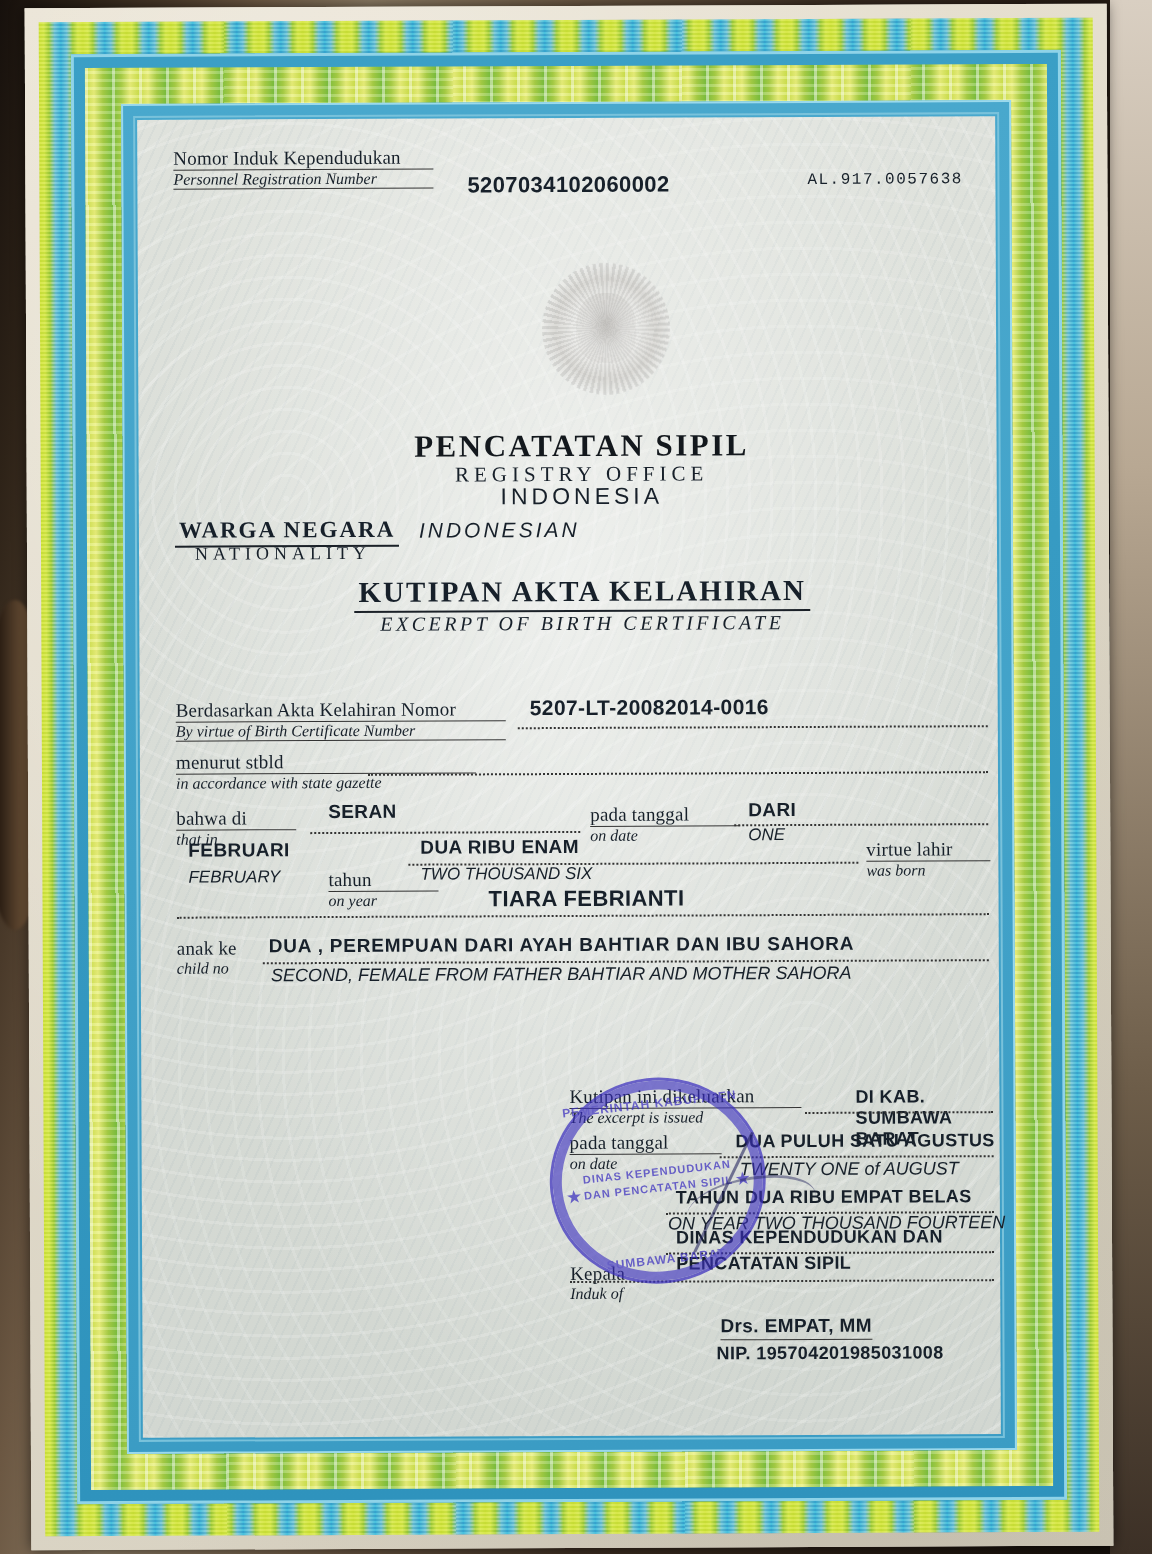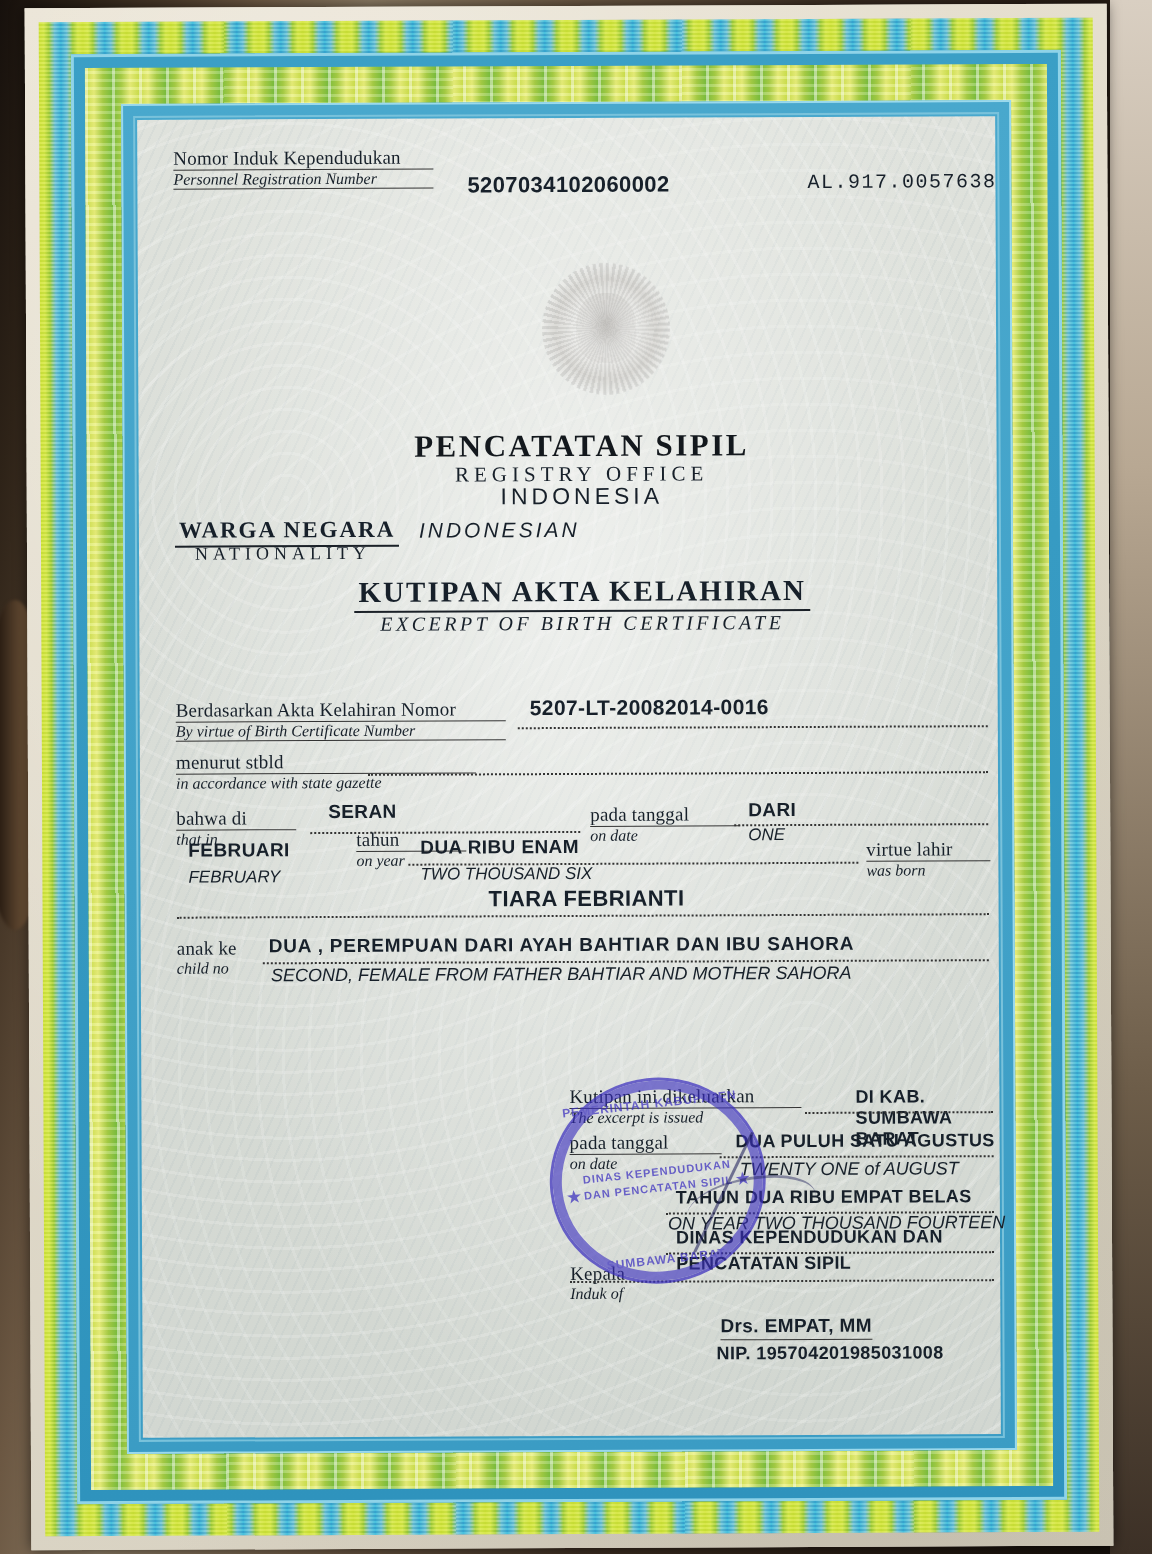--- a/index.html
+++ b/index.html
@@ -132,21 +132,21 @@
     left: 130px;
     top: 122px;
     width: 850px;
     color: #17202a;
   }
   .row { position: absolute; }
   .lbl-id { font-family: "Liberation Serif", serif; font-size: 19px; letter-spacing: .2px; }
   .lbl-en { font-family: "Liberation Serif", serif; font-style: italic; font-size: 16px; }
   .fill { font-family: "Liberation Sans", sans-serif; font-weight: bold; font-size: 19px; letter-spacing: .4px; }
   .fill-en { font-family: "Liberation Sans", sans-serif; font-style: italic; font-size: 17px; }
-  .mono { font-family: "Liberation Mono", monospace; font-size: 20px; letter-spacing: 1.5px; }
+  .mono { font-family: "Liberation Mono", monospace; font-size: 16px; letter-spacing: 1.5px; }
   .dotline { border-bottom: 2px dotted #333; }
   .uline { border-bottom: 1.5px solid #333; }
 
   
   .emblem {
     position: absolute;
     left: 386px; top: 135px;
     width: 128px; height: 132px;
     border-radius: 50%;
     background:
@@ -299,21 +299,21 @@
       <div class="row" style="left:432px; top:676px; width:150px;">
         <div class="lbl-id">pada tanggal</div>
         <div class="lbl-en" style="border-top:1.5px solid #333;">on date</div>
       </div>
       <div class="row fill" style="left:590px; top:672px;">DARI</div>
       <div class="row fill-en" style="left:590px; top:698px;">ONE</div>
       <div class="row dotline" style="left:576px; top:696px; width:254px; height:1px;"></div>
 
       <div class="row fill" style="left:30px; top:710px;">FEBRUARI</div>
       <div class="row fill-en" style="left:30px; top:738px;">FEBRUARY</div>
-      <div class="row" style="left:170px; top:700px; width:110px;margin-left:28px;">
+      <div class="row" style="left:170px; top:740px; width:110px;">
         <div class="lbl-id">tahun</div>
         <div class="lbl-en" style="border-top:1.5px solid #333;">on year</div>
       </div>
       <div class="row fill" style="left:262px; top:708px;">DUA RIBU ENAM</div>
       <div class="row fill-en" style="left:262px; top:736px;">TWO THOUSAND SIX</div>
       <div class="row dotline" style="left:250px; top:734px; width:450px; height:1px;"></div>
       <div class="row" style="left:708px; top:712px; width:124px;">
         <div class="lbl-id">virtue lahir</div>
         <div class="lbl-en" style="border-top:1.5px solid #333;">was born</div>
       </div>

